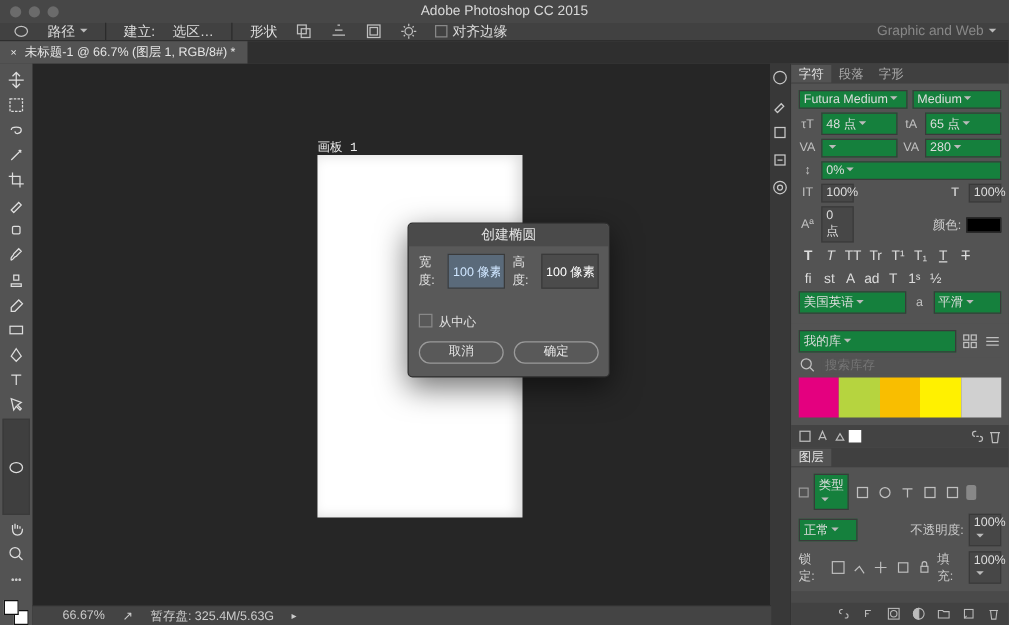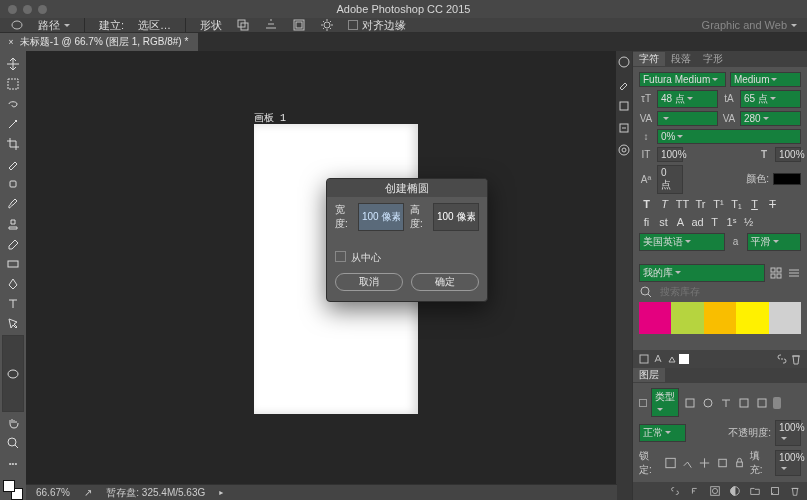--- a/index.html
+++ b/index.html
@@ -40,21 +40,21 @@
   .glyph { display:inline-flex; align-items:center; justify-content:center; width:14px; font-size:10px; color:#c0c0c0; }
   .stylrow { display:flex; gap:3px; }
   .stylrow span, .oprow span { width:15px; height:15px; display:flex; align-items:center; justify-content:center; font-size:11px; color:#ddd; }
   .colorblk { width:28px; height:12px; background:#000; border:1px solid #2b2b2b; }
   .swatchgrid { display:flex; height:32px; }
   .swatchgrid span { flex:1; }
   .layers { flex:1; background:#4a4a4a; overflow:hidden; font-size:10px; }
   .layerrow { display:flex; align-items:center; height:18px; }
   .layfoot { height:18px; background:#424242; display:flex; align-items:center; justify-content:flex-end; gap:8px; padding:0 6px; color:#bbb; }
   .layfoot svg { stroke:#bbb; fill:none; }
-  .status { position:absolute; left:26px; right:190px; bottom:0; height:16px; background:#444; display:flex; align-items:center; padding:0 10px; gap:14px; color:#ccc; font-size:10px; border-top:1px solid #313131; }
+  .status { position:absolute; left:26px; right:190px; bottom:0; height:16px; background:#444; display:flex; align-items:center; padding:0 24px; gap:14px; color:#ccc; font-size:10px; border-top:1px solid #313131; }
   .dialog { position:absolute; left:326px; top:178px; width:162px; background:#595959; border:1px solid #2e2e2e; border-radius:4px; box-shadow:0 8px 24px rgba(0,0,0,.55); color:#e2e2e2; font-size:11px; }
   .dlgtitle { height:18px; background:#4a4a4a; border-radius:4px 4px 0 0; text-align:center; line-height:18px; }
   .dlgbody { padding:6px 8px 10px; }
   .dlgrow { display:flex; gap:6px; margin-bottom:20px; }
   .dlgrow label { width:30px; font-size:10px; }
   .dlgin { background:#4b4b4b; border:1px solid #3a3a3a; color:#fff; padding:1px 3px; width:46px; font-size:10px; }
   .dlgin.hl { background:#5a6a7a; color:#cfe6ff; }
   .dlgchk { display:flex; align-items:flex-start; gap:5px; font-size:10px; margin-bottom:8px; }
   .dlgbtns { display:flex; gap:8px; }
   .dlgbtn { flex:1; height:18px; border:1px solid #9a9a9a; background:transparent; border-radius:9px; color:#e5e5e5; font-size:10px; text-align:center; line-height:16px; }
@@ -303,21 +303,21 @@
         <span>1ˢ</span>
         <span>½</span>
       </div>
       <div class="row">
         <div class="sel dropcaret">美国英语</div>
         <span class="glyph">a</span>
         <div class="sel dropcaret" style="flex:.6">平滑</div>
       </div>
     </div>
 
-    <div class="charpanel" style="padding-bottom:16px;">
+    <div class="charpanel" style="padding-bottom:6px;">
       <div class="row">
         <div class="sel dropcaret">我的库</div>
         <svg class="tinyic" viewBox="0 0 14 14">
             <rect x="2" y="2" width="4" height="4"></rect>
             <rect x="8" y="2" width="4" height="4"></rect>
             <rect x="2" y="8" width="4" height="4"></rect>
             <rect x="8" y="8" width="4" height="4"></rect>
           </svg>
         <svg class="tinyic" viewBox="0 0 14 14">
             <path d="M2 4h10M2 7h10M2 10h10"></path>

